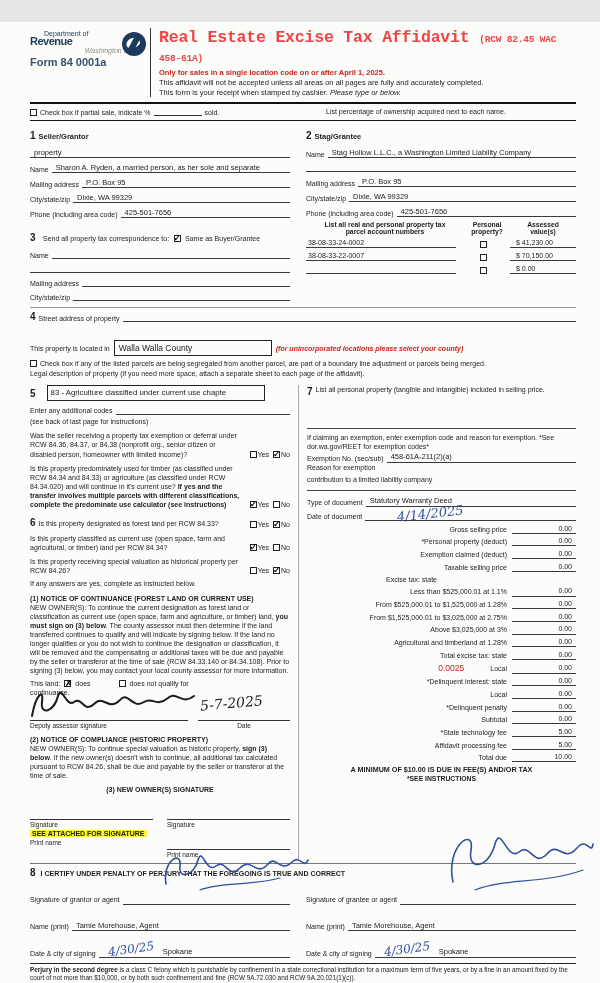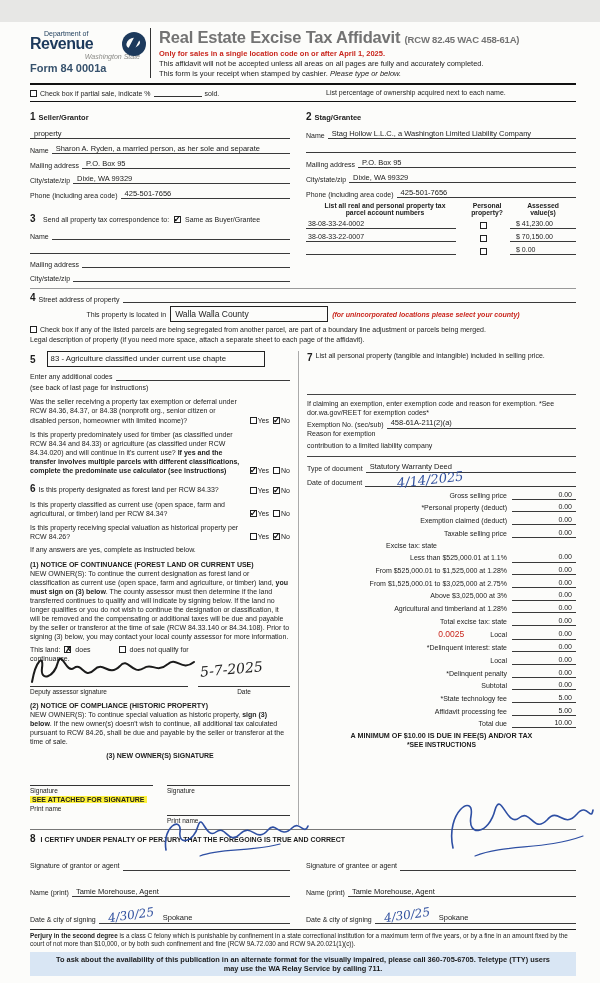--- a/index.html
+++ b/index.html
@@ -6,29 +6,29 @@
   body { width:600px; height:983px; background:#eeeeec; font-family:"Liberation Sans", sans-serif; }
   .page { position:relative; width:600px; height:983px; background:#fcfcfa; overflow:hidden; color:#1c1c1c; }
   .scanband { position:absolute; top:0; left:0; width:100%; height:22px; background:#e7e7e5; }
   .content { position:absolute; top:26px; left:30px; width:546px; }
   .fs7 { font-size:7px; line-height:1.3; }
 
   
   .hdr { display:flex; align-items:flex-start; border-bottom:2px solid #111; padding-bottom:5px; }
   .logo { width:118px; padding-top:4px; position:relative; }
   .logo .dept { font-size:7px; color:#24425f; margin-left:14px; }
-  .logo .rev { font-size:16px; font-weight:bold; color:#1d3a5c; letter-spacing:-0.5px; margin-top:-2px; }
+  .logo .rev { font-size:11px; font-weight:bold; color:#1d3a5c; letter-spacing:-0.5px; margin-top:-2px; }
   .logo .wa { font-size:7px; font-style:italic; color:#8a8a86; text-align:right; margin-right:8px; }
   .logo .formno { font-size:11px; font-weight:bold; color:#37526d; margin-top:2px; }
   .logomark { position:absolute; right:2px; top:6px; width:24px; height:24px; border-radius:50%; background:#1d3a5c; }
   .logomark::after { content:""; position:absolute; left:4px; top:6px; width:14px; height:10px; border-radius:50% 50% 50% 50%/60% 60% 40% 40%; background:#fcfcfa; transform:rotate(-18deg); }
   .logomark::before { content:""; position:absolute; left:9px; top:4px; width:6px; height:16px; background:#1d3a5c; transform:rotate(28deg); z-index:2; border-radius:2px; }
   .hdr-div { width:1px; background:#333; align-self:stretch; margin:2px 8px 0 2px; }
   .hdr-main { flex:1; padding-top:2px; }
-  .title-row { font-size:16.5px; font-weight:bold; color:#737373; letter-spacing:-0.2px; }
+  .title-row { font-size:16.5px; font-weight:bold; color:#ef4444; letter-spacing:-0.2px;font-family:Liberation Mono, monospace; }
   .title-row .rcw { font-size:9.5px; font-weight:bold; }
   .hdr-red { font-size:7.5px; font-weight:bold; color:#c9251c; margin-top:2px; }
   .hdr-note { font-size:7.5px; margin-top:1px; }
 
   
   .partialrow { display:flex; margin-top:4px; border-bottom:1.5px solid #111; padding-bottom:4px; }
   .partialrow .left { width:290px; display:flex; align-items:flex-end; gap:3px; font-size:7px; }
   .partialrow .right { flex:1; font-size:7px; padding-left:6px; }
   .pctline { display:inline-block; width:48px; border-bottom:1px solid #333; height:8px; }
 
@@ -51,21 +51,21 @@
   
   .ptab-head { display:flex; font-size:6.8px; font-weight:bold; text-align:center; margin-top:4px; }
   .ptab-head .c1 { width:158px; } .ptab-head .c2 { width:46px; } .ptab-head .c3 { flex:1; }
   .prow { display:flex; align-items:flex-end; margin-top:4px; font-size:7px; }
   .prow .pn { width:150px; border-bottom:1px solid #3a3a3a; min-height:9px; padding-left:2px; }
   .prow .pc { width:54px; text-align:center; }
   .prow .pv { flex:1; border-bottom:1px solid #3a3a3a; min-height:9px; padding-left:6px; }
 
   
   .sec4 { margin-top:6px; border-top:1px solid #999; padding-top:3px; }
-  .locrow { display:flex; align-items:center; margin-top:3px; font-size:7px; gap:4px;justify-content:center; }
+  .locrow { display:flex; align-items:center; margin-top:18px; font-size:7px; gap:4px; }
   .countybox { border:1.5px solid #222; width:158px; padding:2px 4px; font-size:8.5px; }
   .rednote { font-size:7px; font-style:italic; font-weight:bold; color:#c9251c; }
   .segrow { display:flex; gap:3px; align-items:flex-start; margin-top:4px; font-size:7px; }
   .legal-lbl { margin-top:3px; font-size:7px; }
   .legalbox { border:1.5px solid #222; height:52px; margin-top:2px; padding:3px 5px; font-size:7.5px; }
 
   
   .colsB { display:flex; margin-top:8px; }
   .colsB .colR { border-left:1px solid #aaa; }
 

